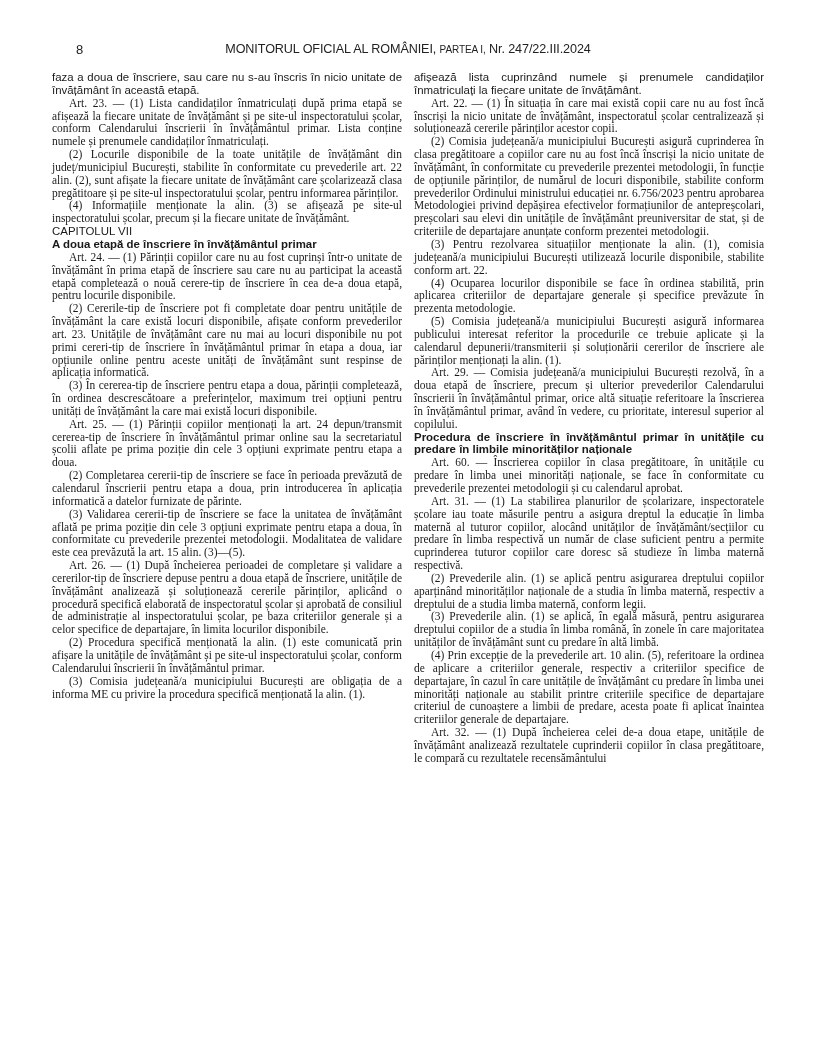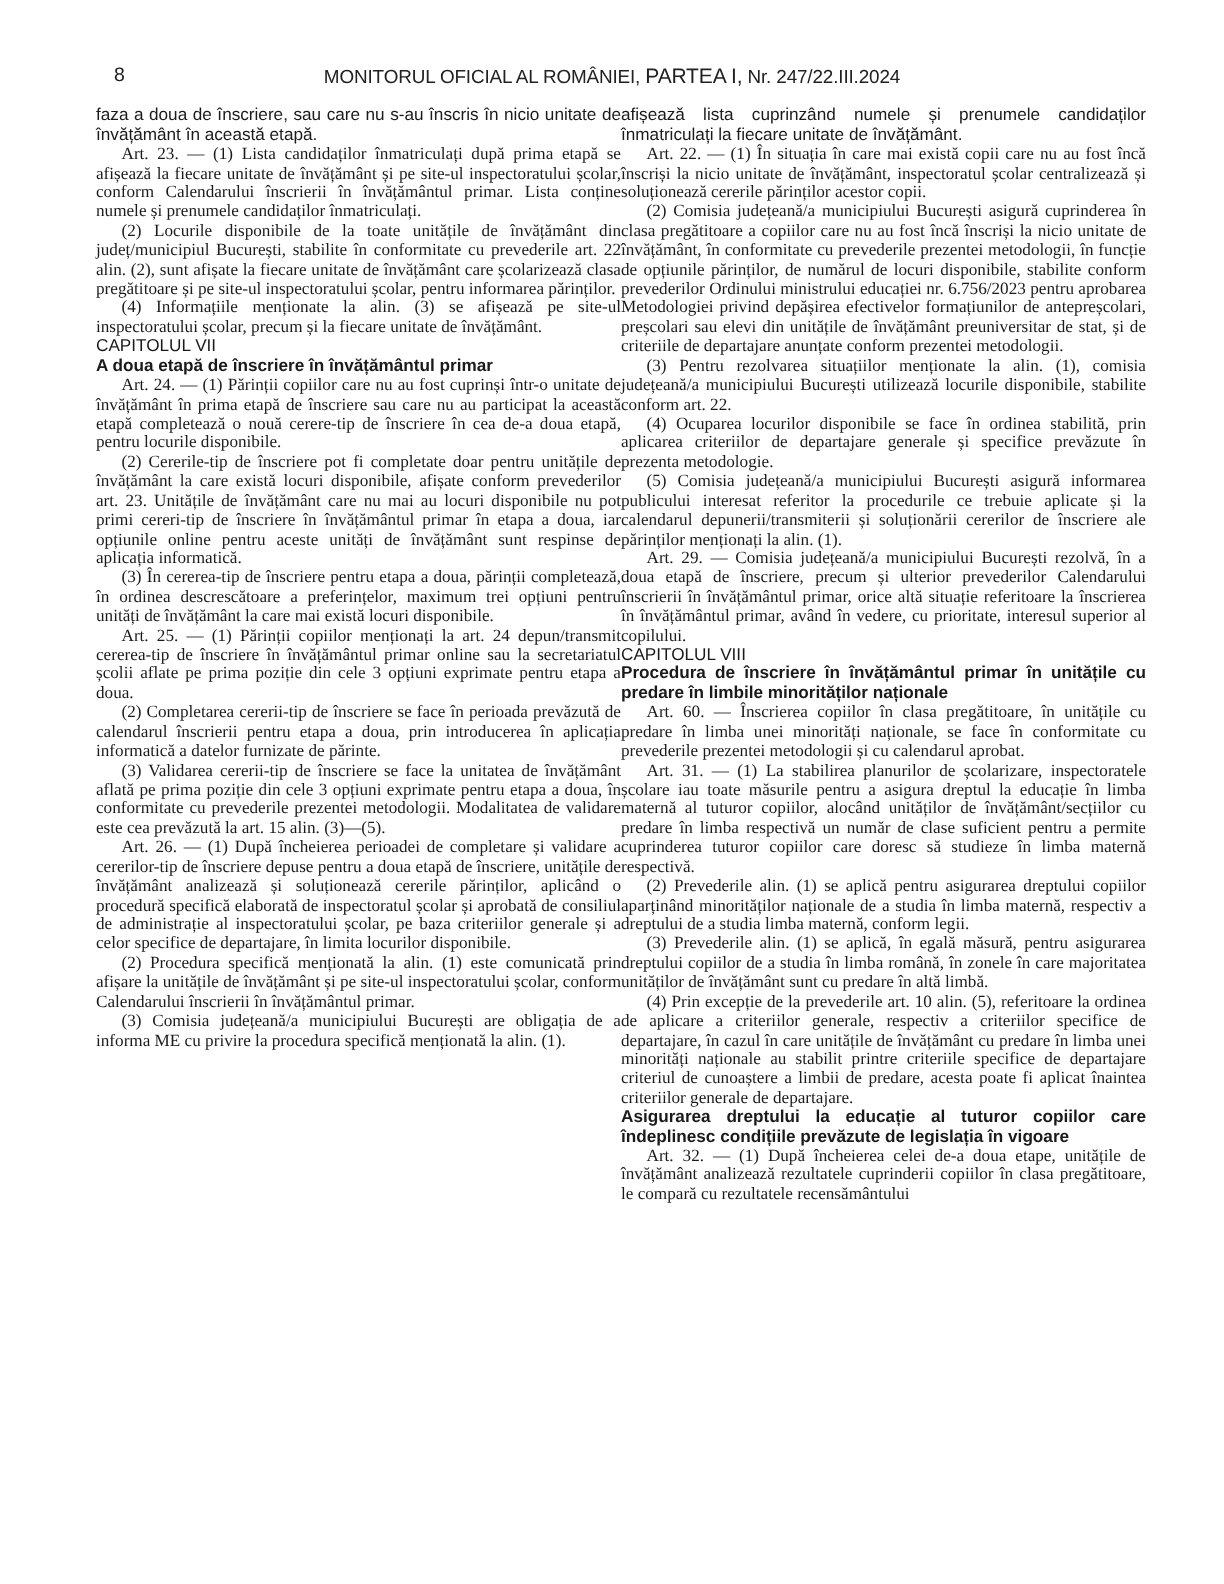--- a/index.html
+++ b/index.html
@@ -10,24 +10,24 @@
   .page-header {
     position: absolute; top: 40px; left: 52px; width: 712px; height: 18px;
   }
   .page-number {
     position: absolute; left: 24px; top: 2px; font-size: 13px; color: #222;
   }
   .running-title {
     position: absolute; left: 0; right: 0; top: 2px; text-align: center;
     font-size: 12.6px; letter-spacing: -0.1px; color: #222;
   }
-  .running-title .small { font-size: 14px; }
+  .running-title .small { font-size: 10px; }
   .columns {
     position: absolute; top: 71px; left: 52px; width: 712px;
-    display: flex; justify-content: flex-end;
+    display: flex; justify-content: space-between;
   }
   .col { width: 350px; }
   .col p {
     margin: 0; font-size: 11.45px; line-height: 12.85px; text-align: justify;
     text-indent: 0; hyphens: none;
   }
   .col p.ind { text-indent: 17px; font-family: Liberation Serif, serif; }
   .chapter {
     margin: 0; text-align: center; font-size: 11.8px; line-height: 13px;
   }
@@ -61,23 +61,21 @@
       <p class="ind">(3) Comisia județeană/a municipiului București are obligația de a informa ME cu privire la procedura specifică menționată la alin. (1).</p>
     </div>
   <div class="col" id="col-right">
       <p>afișează lista cuprinzând numele și prenumele candidaților înmatriculați la fiecare unitate de învățământ.</p>
       <p class="ind">Art. 22. — (1) În situația în care mai există copii care nu au fost încă înscriși la nicio unitate de învățământ, inspectoratul școlar centralizează și soluționează cererile părinților acestor copii.</p>
       <p class="ind">(2) Comisia județeană/a municipiului București asigură cuprinderea în clasa pregătitoare a copiilor care nu au fost încă înscriși la nicio unitate de învățământ, în conformitate cu prevederile prezentei metodologii, în funcție de opțiunile părinților, de numărul de locuri disponibile, stabilite conform prevederilor Ordinului ministrului educației nr. 6.756/2023 pentru aprobarea Metodologiei privind depășirea efectivelor formațiunilor de antepreșcolari, preșcolari sau elevi din unitățile de învățământ preuniversitar de stat, și de criteriile de departajare anunțate conform prezentei metodologii.</p>
       <p class="ind">(3) Pentru rezolvarea situațiilor menționate la alin. (1), comisia județeană/a municipiului București utilizează locurile disponibile, stabilite conform art. 22.</p>
       <p class="ind">(4) Ocuparea locurilor disponibile se face în ordinea stabilită, prin aplicarea criteriilor de departajare generale și specifice prevăzute în prezenta metodologie.</p>
       <p class="ind">(5) Comisia județeană/a municipiului București asigură informarea publicului interesat referitor la procedurile ce trebuie aplicate și la calendarul depunerii/transmiterii și soluționării cererilor de înscriere ale părinților menționați la alin. (1).</p>
       <p class="ind">Art. 29. — Comisia județeană/a municipiului București rezolvă, în a doua etapă de înscriere, precum și ulterior prevederilor Calendarului înscrierii în învățământul primar, orice altă situație referitoare la înscrierea în învățământul primar, având în vedere, cu prioritate, interesul superior al copilului.</p>
-      <p class="chapter chapter-label">CAPITOLUL VIII</p>
       <p class="chapter-title">Procedura de înscriere în învățământul primar în unitățile cu predare în limbile minorităților naționale</p>
       <p class="ind">Art. 60. — Înscrierea copiilor în clasa pregătitoare, în unitățile cu predare în limba unei minorități naționale, se face în conformitate cu prevederile prezentei metodologii și cu calendarul aprobat.</p>
       <p class="ind">Art. 31. — (1) La stabilirea planurilor de școlarizare, inspectoratele școlare iau toate măsurile pentru a asigura dreptul la educație în limba maternă al tuturor copiilor, alocând unităților de învățământ/secțiilor cu predare în limba respectivă un număr de clase suficient pentru a permite cuprinderea tuturor copiilor care doresc să studieze în limba maternă respectivă.</p>
       <p class="ind">(2) Prevederile alin. (1) se aplică pentru asigurarea dreptului copiilor aparținând minorităților naționale de a studia în limba maternă, respectiv a dreptului de a studia limba maternă, conform legii.</p>
       <p class="ind">(3) Prevederile alin. (1) se aplică, în egală măsură, pentru asigurarea dreptului copiilor de a studia în limba română, în zonele în care majoritatea unităților de învățământ sunt cu predare în altă limbă.</p>
       <p class="ind">(4) Prin excepție de la prevederile art. 10 alin. (5), referitoare la ordinea de aplicare a criteriilor generale, respectiv a criteriilor specifice de departajare, în cazul în care unitățile de învățământ cu predare în limba unei minorități naționale au stabilit printre criteriile specifice de departajare criteriul de cunoaștere a limbii de predare, acesta poate fi aplicat înaintea criteriilor generale de departajare.</p>
-      <p class="chapter-title">Asigurarea dreptului la educație al tuturor copiilor care îndeplinesc condițiile prevăzute de legislația în vigoare</p>
       <p class="ind">Art. 32. — (1) După încheierea celei de-a doua etape, unitățile de învățământ analizează rezultatele cuprinderii copiilor în clasa pregătitoare, le compară cu rezultatele recensământului</p>
     </div>
 </div>
 
 </body></html>

